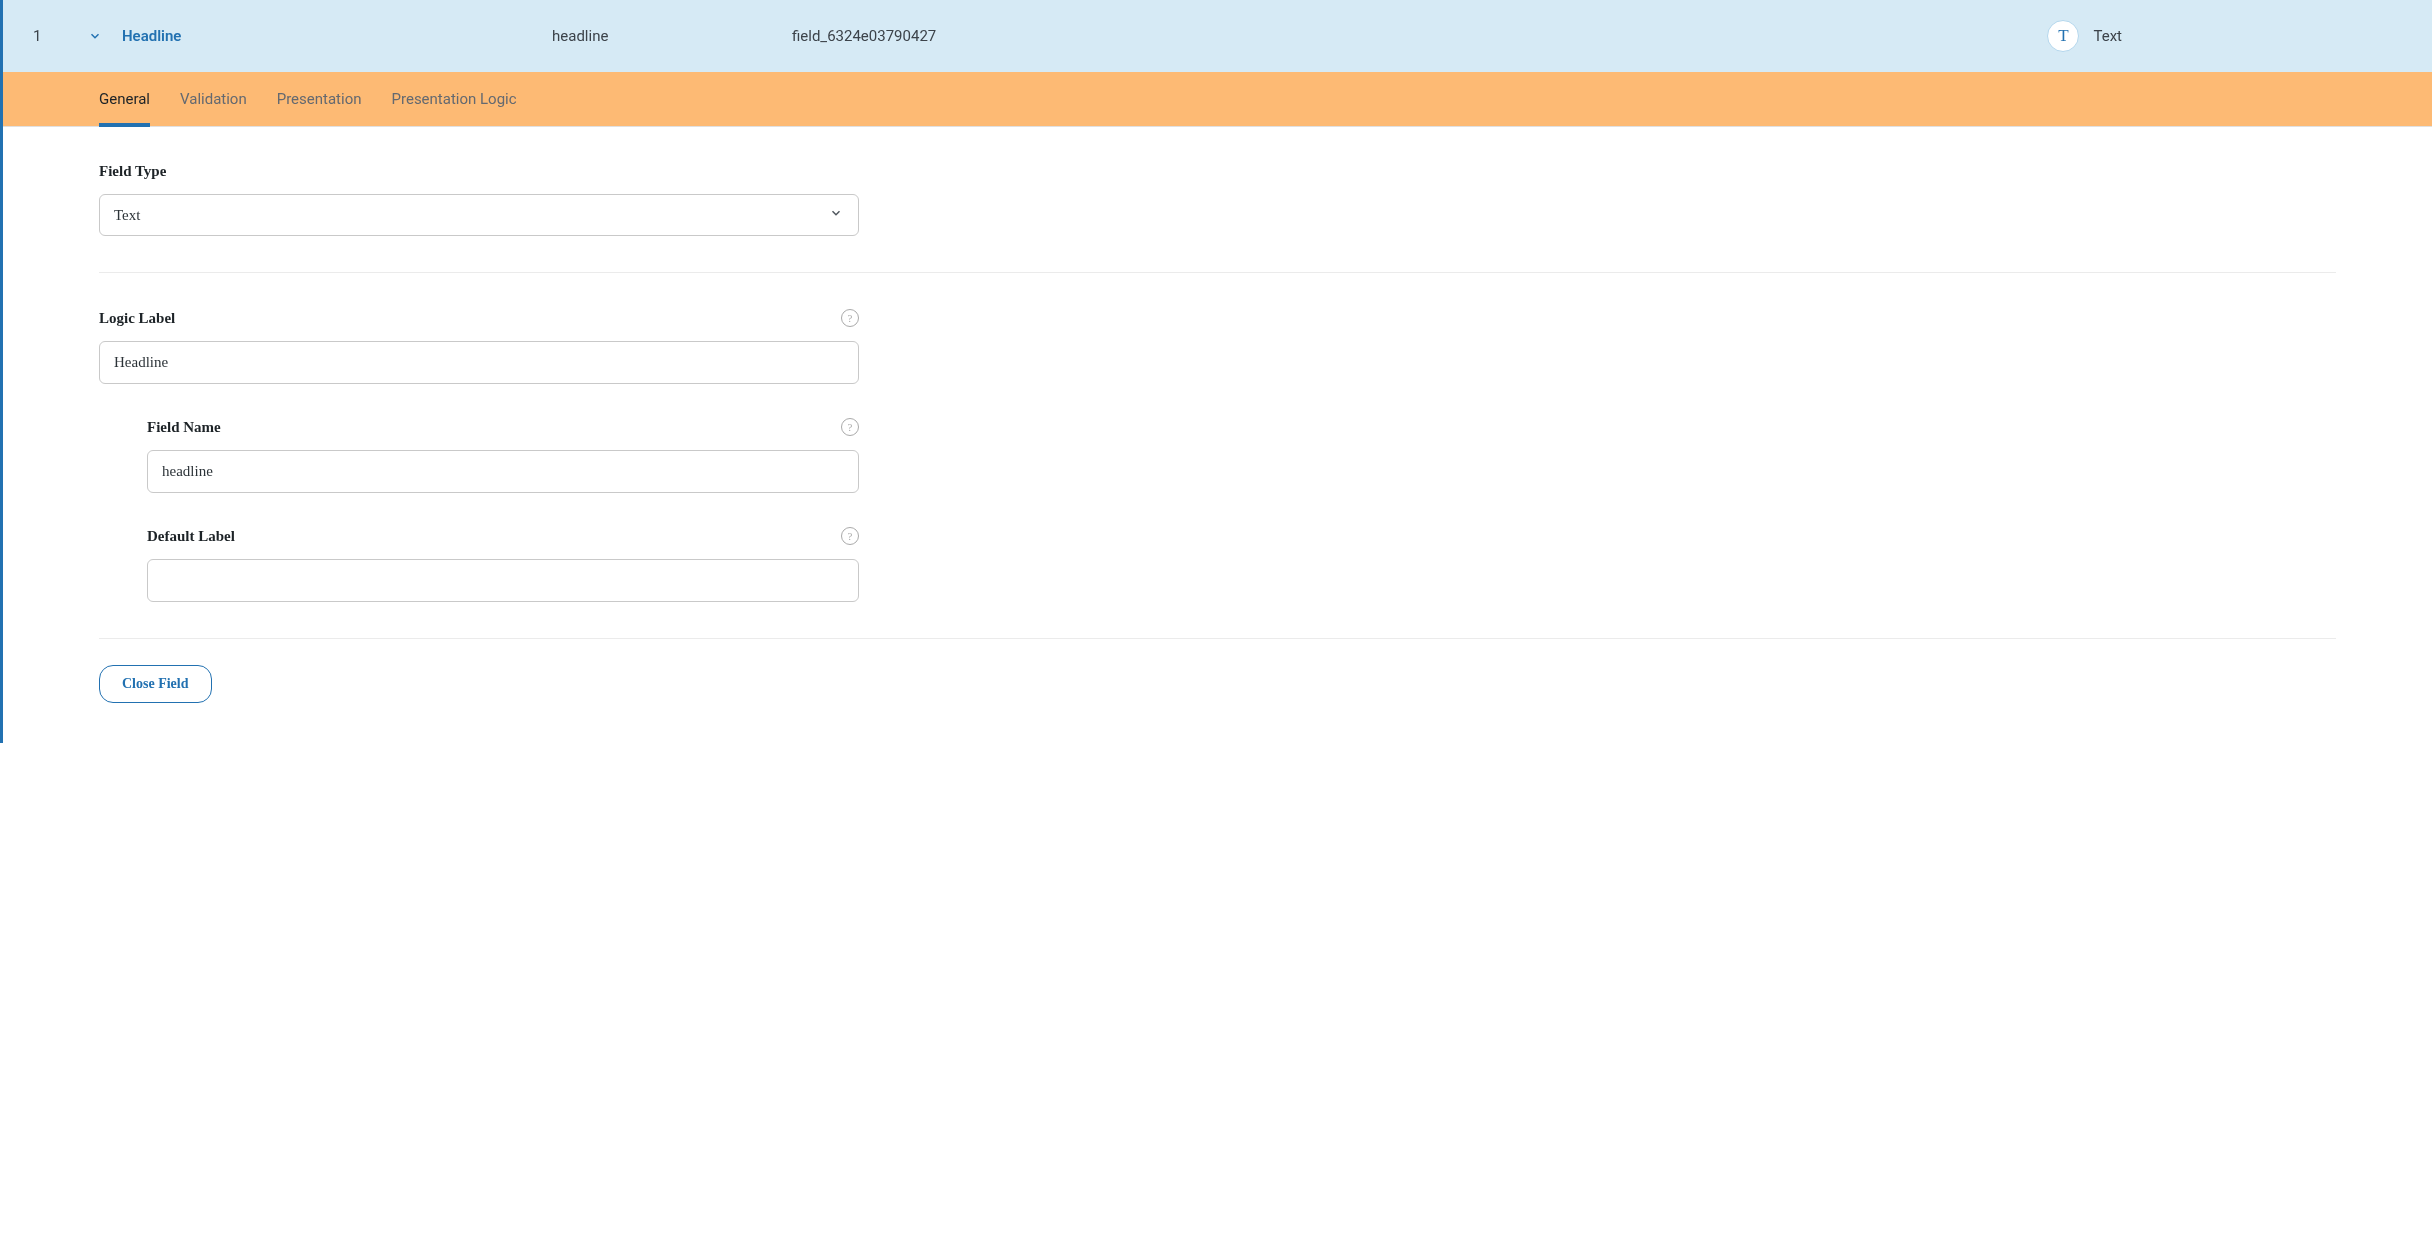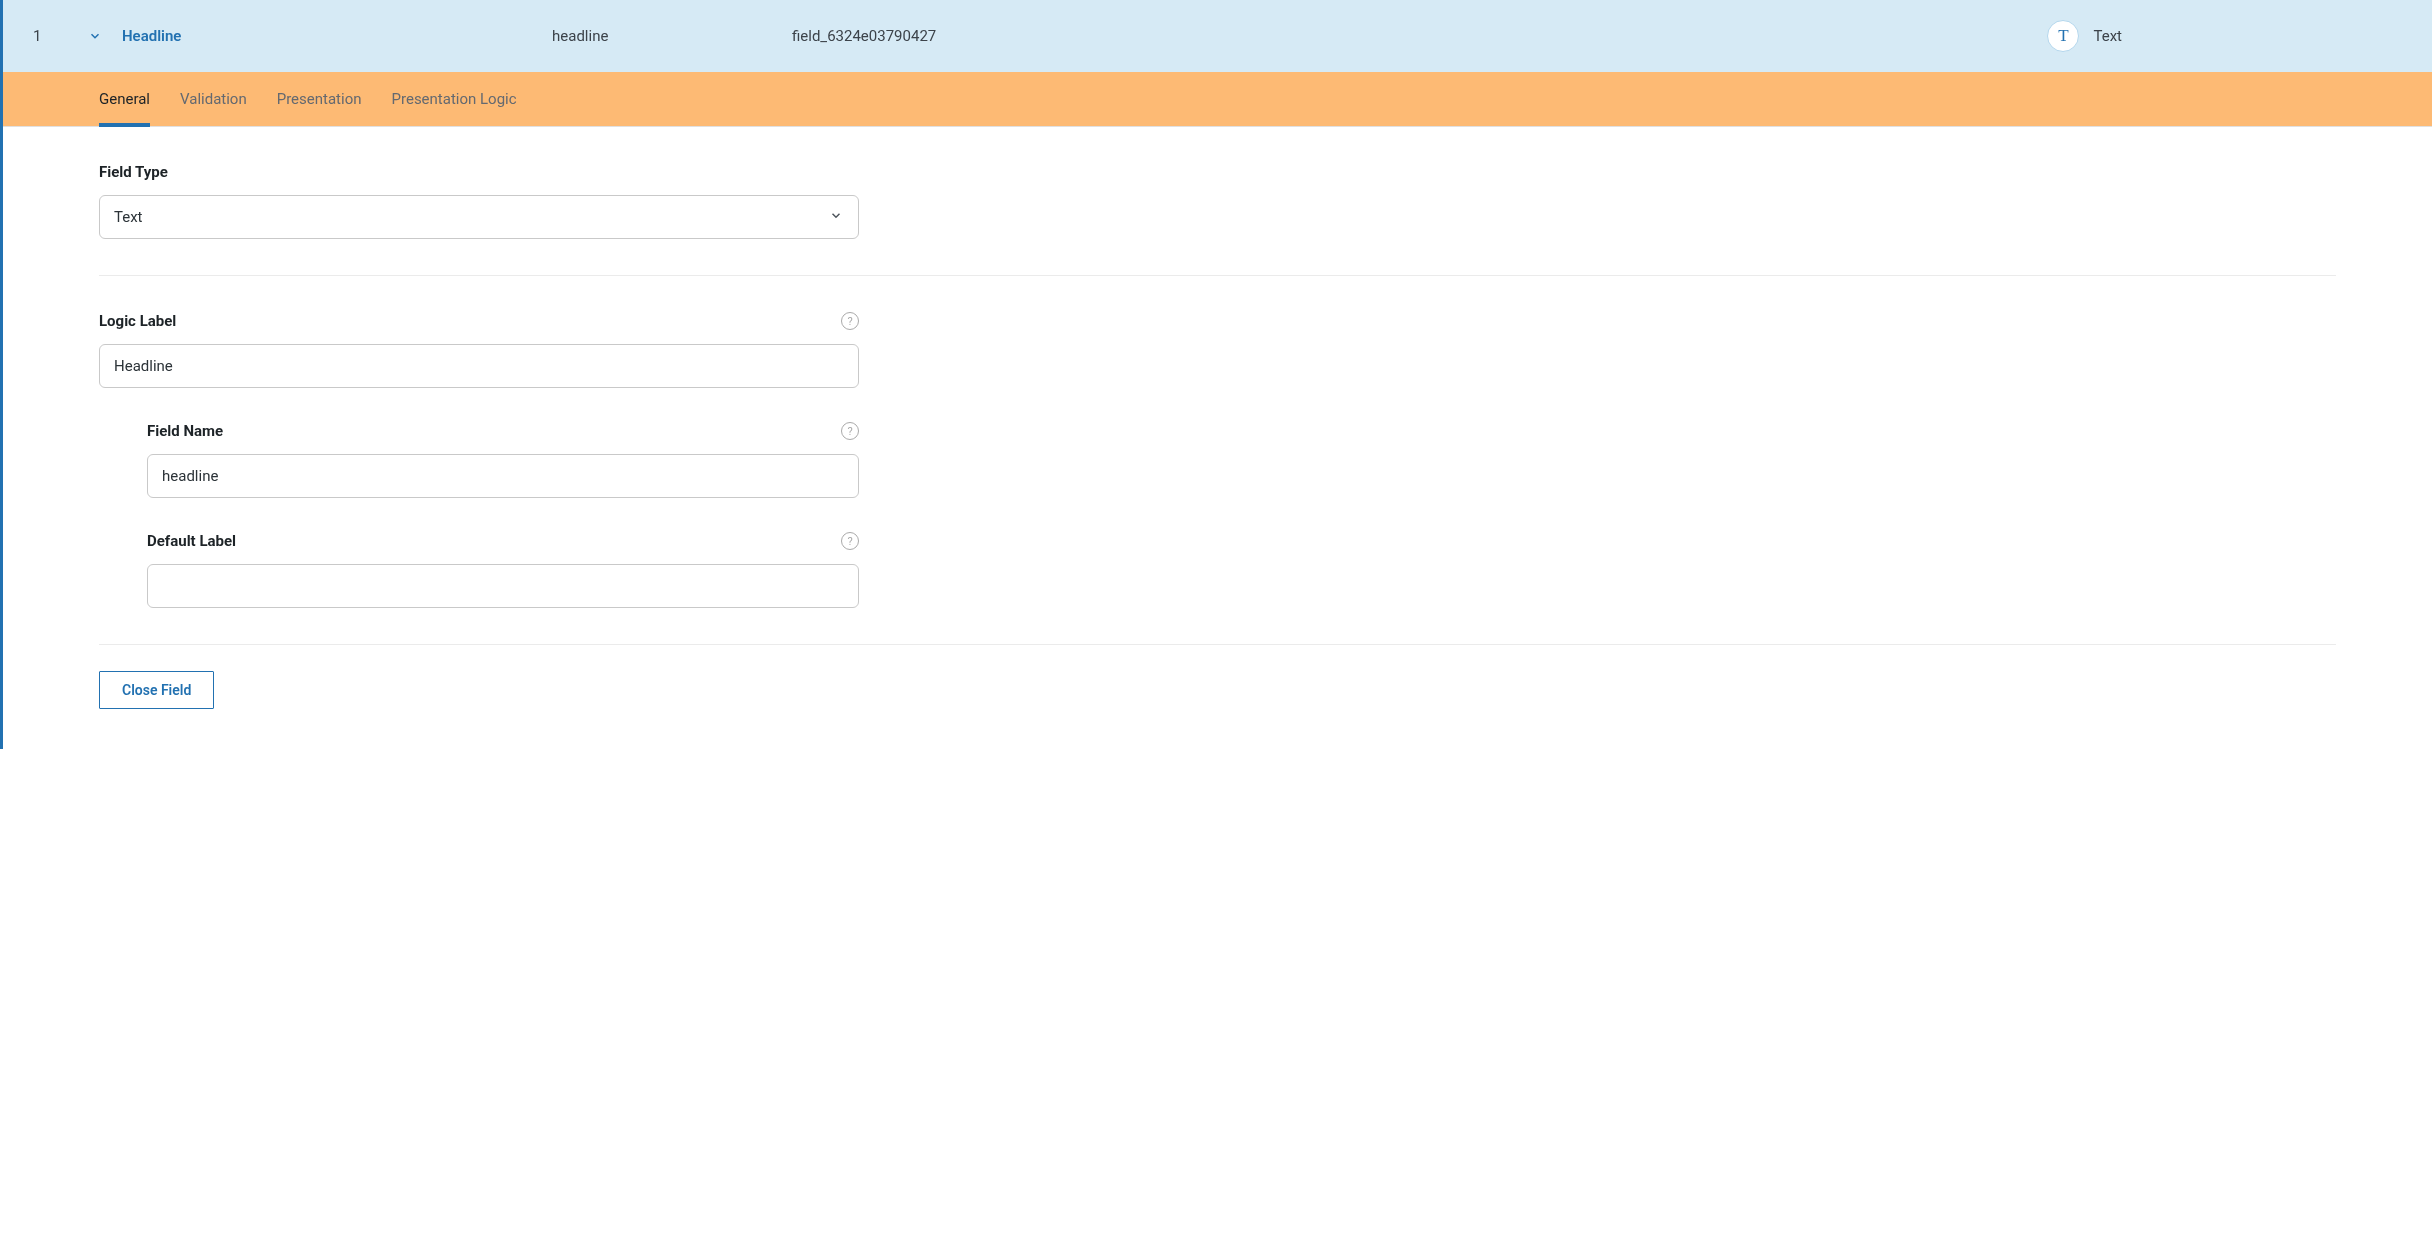--- a/index.html
+++ b/index.html
@@ -99,20 +99,21 @@
       content: "";
       position: absolute;
       left: 0;
       right: 0;
       bottom: -1px;
       height: 4px;
       background: #2271b1;
     }
     .settings-body {
       padding: 0 96px;
+      font-family: Liberation Serif, serif;
     }
     .section {
       padding: 36px 0;
       border-bottom: 1px solid #ebebeb;
     }
     .section-inner {
       max-width: 760px;
     }
     .section:last-of-type {
       border-bottom: 1px solid #ebebeb;
@@ -179,21 +180,21 @@
     .footer {
       padding: 26px 0 40px;
     }
     .close-button {
       border: 1.5px solid #2271b1;
       color: #2271b1;
       background: #fff;
       font-weight: 600;
       font-size: 14px;
       padding: 10px 22px;
-      border-radius: 1px;
+      border-radius: 14px;
       cursor: pointer;
       font-family: inherit;
     }
   </style>
 </head>
 <body>
 
 <div class="field-wrapper">
 
   <div class="field-header">

